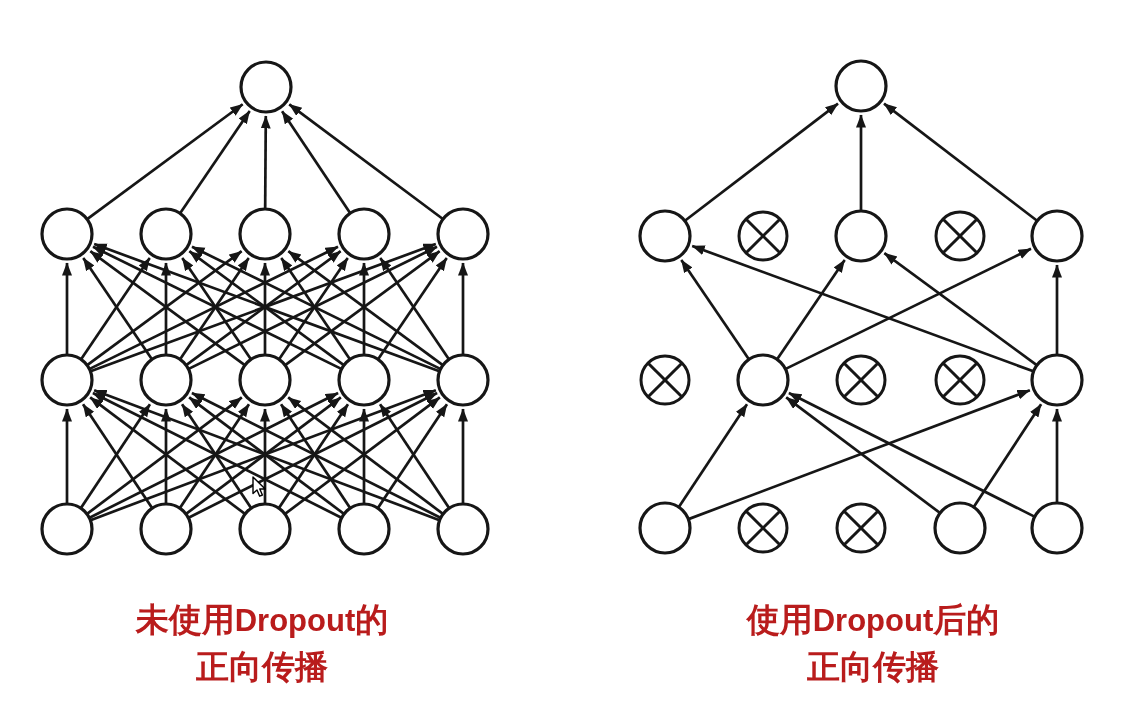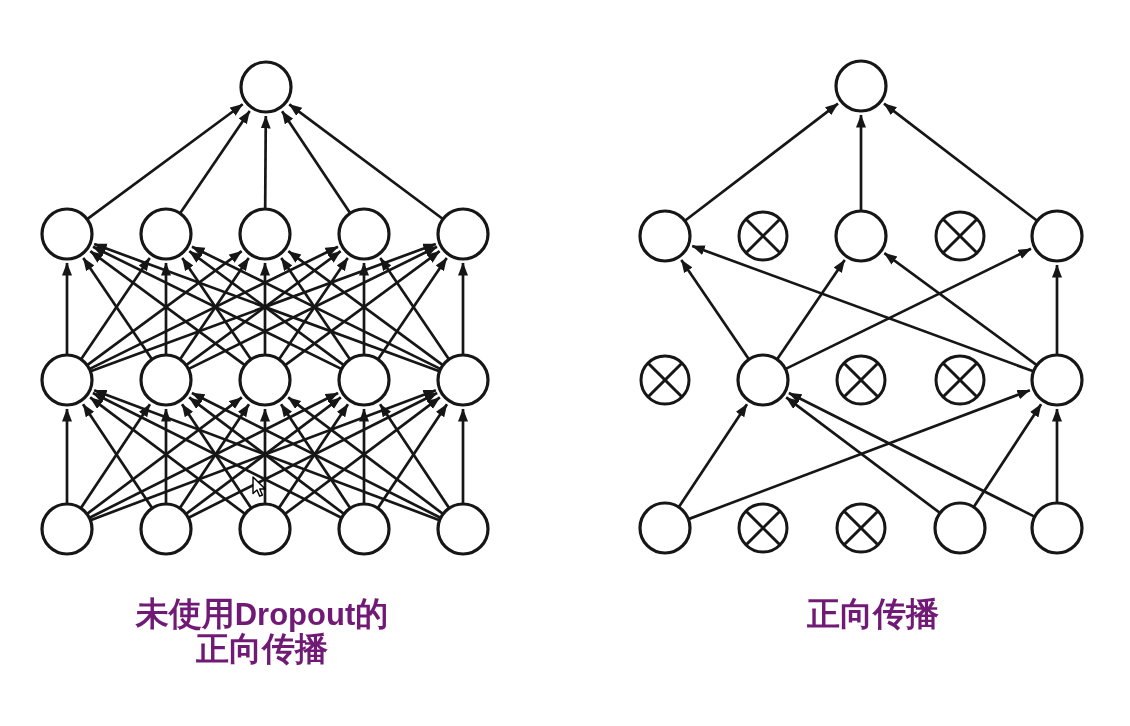--- a/index.html
+++ b/index.html
@@ -3,21 +3,21 @@
 <meta charset="utf-8">
 <style>
   html,body{margin:0;padding:0;background:#ffffff;}
   .stage{
     position:relative;width:1130px;height:726px;background:#ffffff;
     overflow:hidden;font-family:"Liberation Sans",sans-serif;
   }
   .net-svg{position:absolute;left:0;top:0;display:block;}
   .caption{
     position:absolute;top:597px;width:424px;text-align:center;
-    color:#701a75;font-size:33px;line-height:34px;font-weight:600;
+    color:#b91c1c;font-size:33px;line-height:46px;font-weight:600;
     font-family:"Liberation Serif","DejaVu Serif",serif;
     white-space:nowrap;
   }
   .caption-left{left:50px;}
   .caption-right{left:661px;}
   .caption .kw{
     font-family:"Liberation Sans","DejaVu Sans",sans-serif;
     font-weight:700;font-size:31px;
   }
   .cursor{position:absolute;width:16px;height:22px;pointer-events:none;}
@@ -150,20 +150,21 @@
       <circle cx="1057" cy="236" r="25" fill="#ffffff" stroke="#161616" stroke-width="3.2"></circle>
       <circle cx="861" cy="86" r="25" fill="#ffffff" stroke="#161616" stroke-width="3.2"></circle>
     </svg>
 
   <div class="caption caption-left">
     <div><span>未使用</span><span class="kw">Dropout</span><span>的</span></div>
     <div>正向传播</div>
   </div>
 
   <div class="caption caption-right">
+    <div><span>使用</span><span class="kw">Dropout</span><span>后的</span></div>
     <div>正向传播</div>
   </div>
 
   <svg class="cursor" viewBox="0 0 16 22" style="left: 252px; top: 476px;">
     <polygon points="1,1 1,17.5 5,14 7.7,20.2 10.4,19 7.8,13 13.2,13" fill="#ffffff" stroke="#000000" stroke-width="1.4" stroke-linejoin="round"></polygon>
   </svg>
 
 </div>
 
 </body></html>

